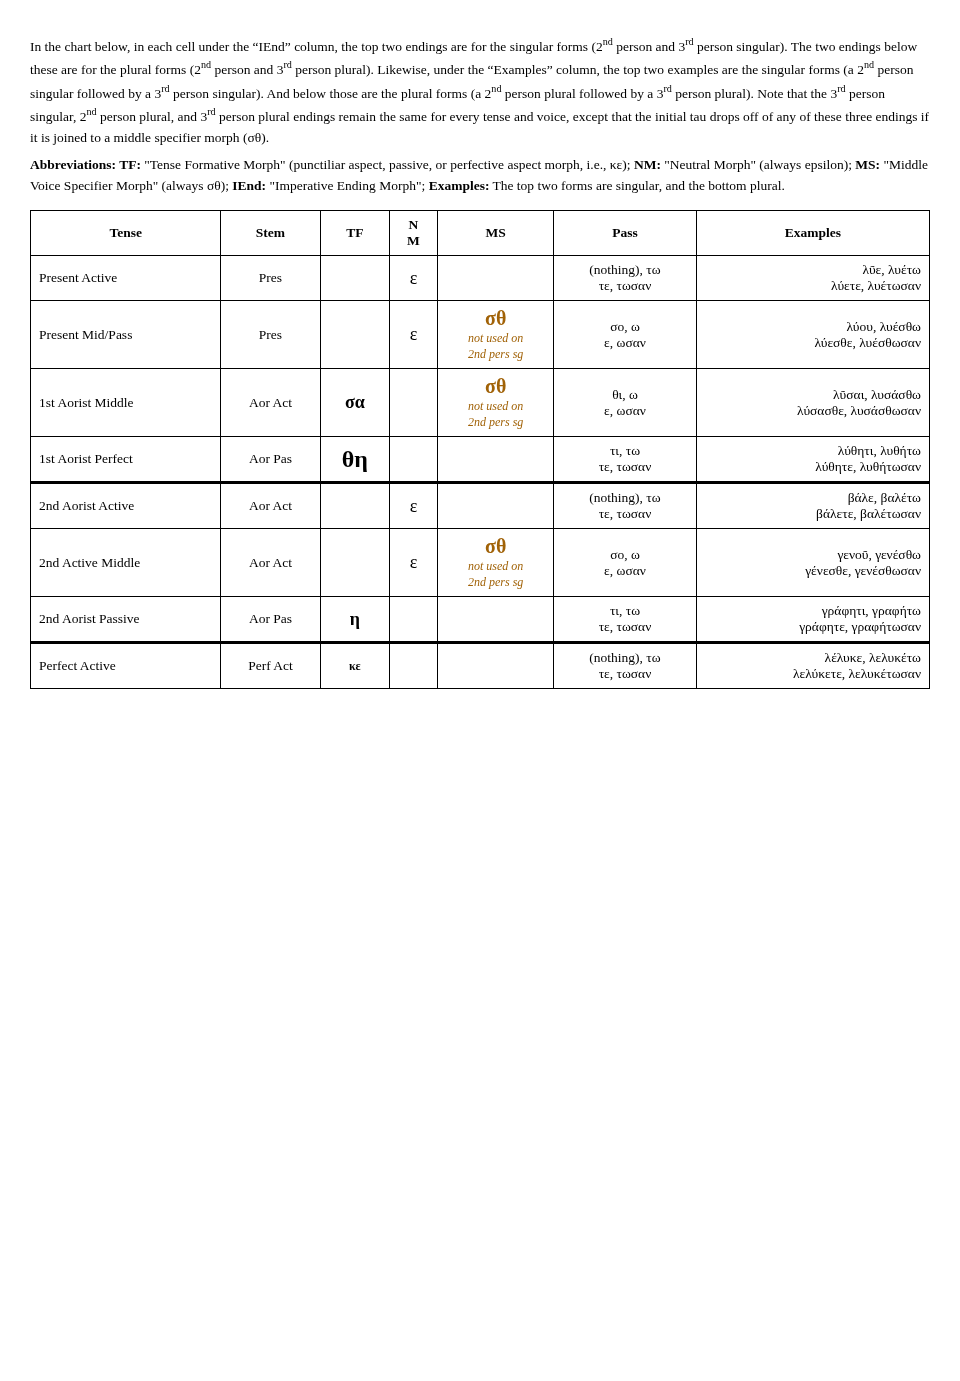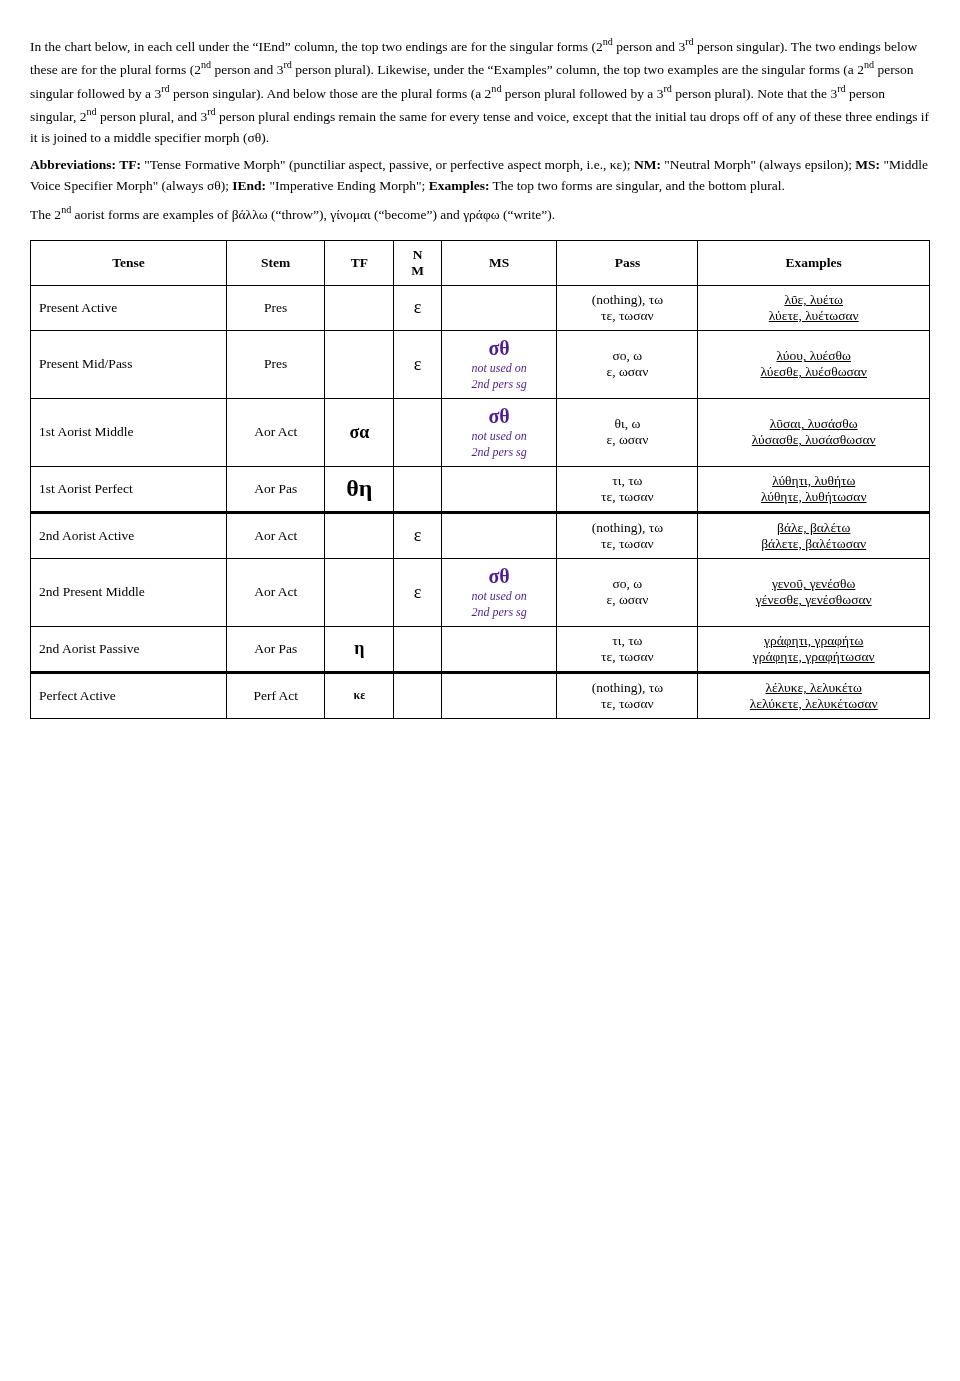--- a/index.html
+++ b/index.html
@@ -37,46 +37,42 @@
     }
     th {
       font-weight: bold;
       background: #fff;
     }
     td.tense-col {
       text-align: left;
       font-weight: normal;
     }
     td.examples-col {
-      text-align: center;
-      text-decoration: underline;
+      text-align: right;
     }
     td.ms-cell {
       font-size: 13px;
-      color: #4c1d95;
+      color: #a16207;
     }
     .ms-note {
       font-style: italic;
       font-size: 12px;
     }
   </style>
 </head>
 <body>
 
 <h1></h1>
 
 <div class="intro">
   <p>
     In the chart below, in each cell under the “IEnd” column, the top two endings are for the singular forms (2<sup>nd</sup> person and 3<sup>rd</sup> person singular). The two endings below these are for the plural forms (2<sup>nd</sup> person and 3<sup>rd</sup> person plural). Likewise, under the “Examples” column, the top two examples are the singular forms (a 2<sup>nd</sup> person singular followed by a 3<sup>rd</sup> person singular). And below those are the plural forms (a 2<sup>nd</sup> person plural followed by a 3<sup>rd</sup> person plural). Note that the 3<sup>rd</sup> person singular, 2<sup>nd</sup> person plural, and 3<sup>rd</sup> person plural endings remain the same for every tense and voice, except that the initial tau drops off of any of these three endings if it is joined to a middle specifier morph (σθ).
   </p>
   <p>
     <strong>Abbreviations: TF:</strong> "Tense Formative Morph" (punctiliar aspect, passive, or perfective aspect morph, i.e., κε); <strong>NM:</strong> "Neutral Morph" (always epsilon); <strong>MS:</strong> "Middle Voice Specifier Morph" (always σθ); <strong>IEnd:</strong> "Imperative Ending Morph"; <strong>Examples:</strong> The top two forms are singular, and the bottom plural.
-  </p>
-  <p>
-    The 2<sup>nd</sup> aorist forms are examples of βάλλω (“throw”), γίνομαι (“become”) and γράφω (“write”).
   </p>
 </div>
 
 <table>
   <thead>
     <tr>
       <th>Tense</th>
       <th>Stem</th>
       <th>TF</th>
       <th>N<br>M</th>
@@ -125,21 +121,21 @@
       <tr style="border-top: 3px solid rgb(0, 0, 0);">
         <td class="tense-col">2nd Aorist Active</td>
         <td>Aor Act</td>
         <td style="font-size: 18px; font-weight: bold;"></td>
         <td style="font-size: 18px;">ε</td>
         <td class="ms-cell"></td>
         <td>(nothing), τω<br>τε, τωσαν</td>
         <td class="examples-col">βάλε, βαλέτω<br>βάλετε, βαλέτωσαν</td>
       </tr>
       <tr>
-        <td class="tense-col">2nd Present Middle</td>
+        <td class="tense-col">2nd Active Middle</td>
         <td>Aor Act</td>
         <td style="font-size: 18px; font-weight: bold;"></td>
         <td style="font-size: 18px;">ε</td>
         <td class="ms-cell"><span style="font-size:20px;font-weight:bold;">σθ</span><br><span class="ms-note">not used on</span><br><span class="ms-note">2nd pers sg</span></td>
         <td>σο, ω<br>ε, ωσαν</td>
         <td class="examples-col">γενοῦ, γενέσθω<br>γένεσθε, γενέσθωσαν</td>
       </tr>
       <tr>
         <td class="tense-col">2nd Aorist Passive</td>
         <td>Aor Pas</td>

